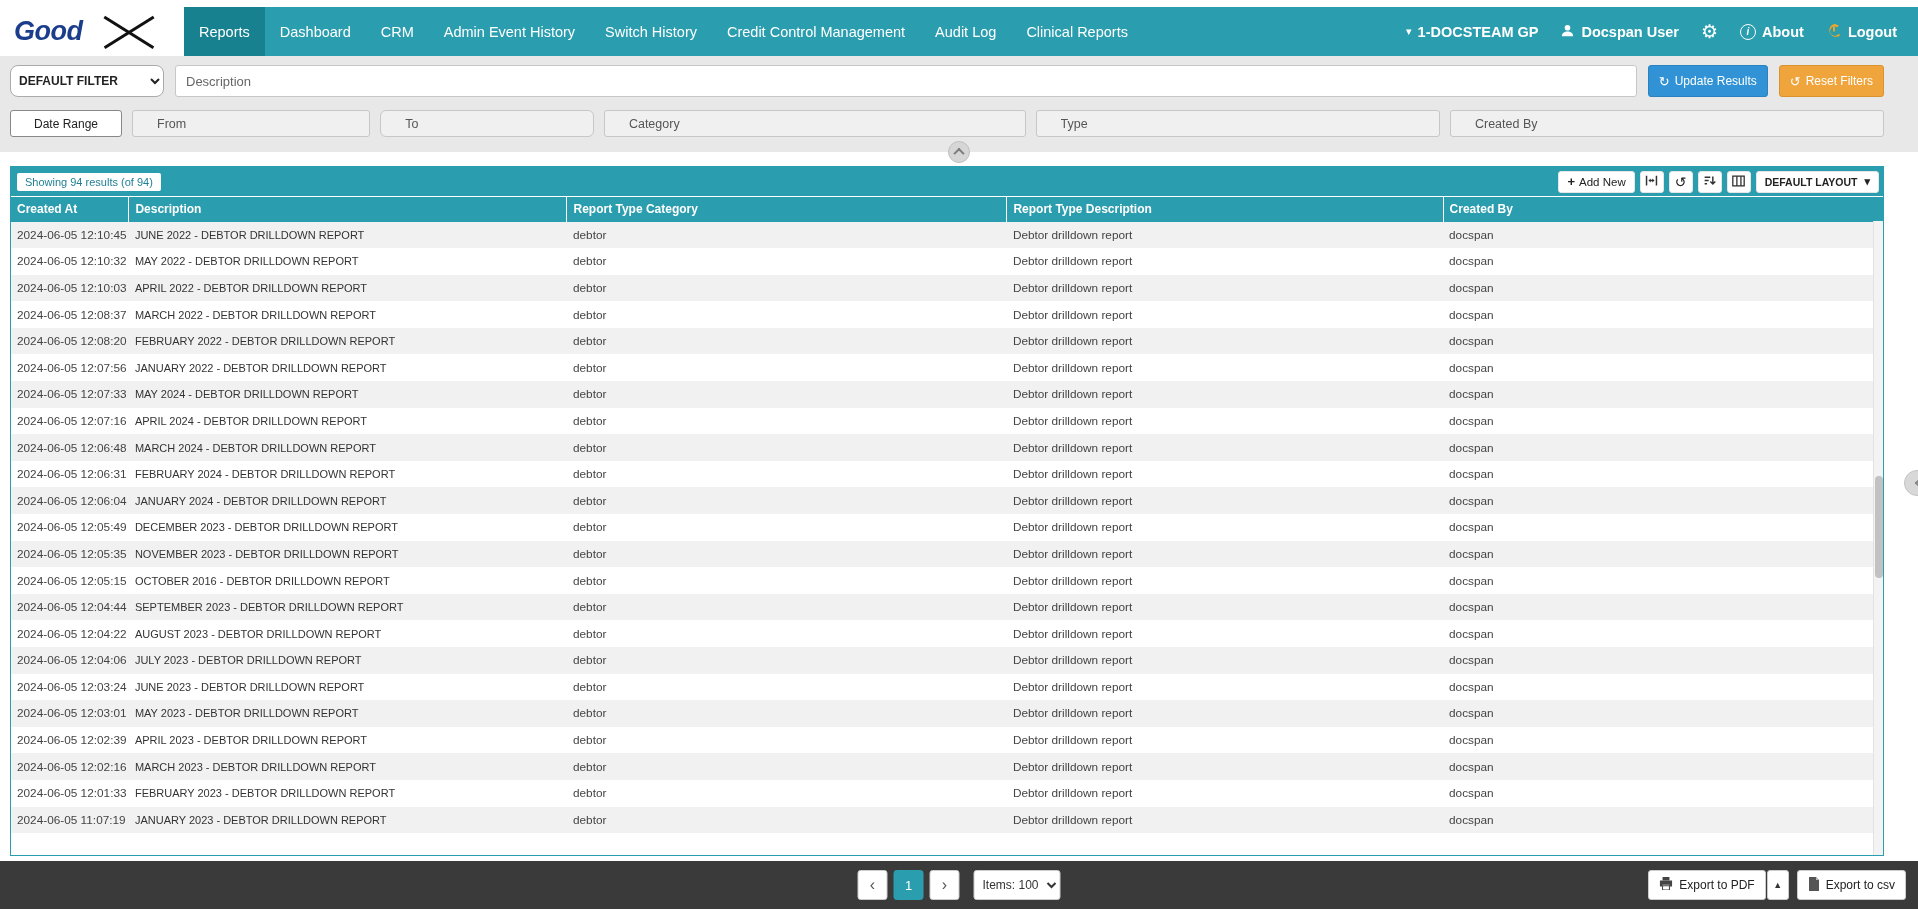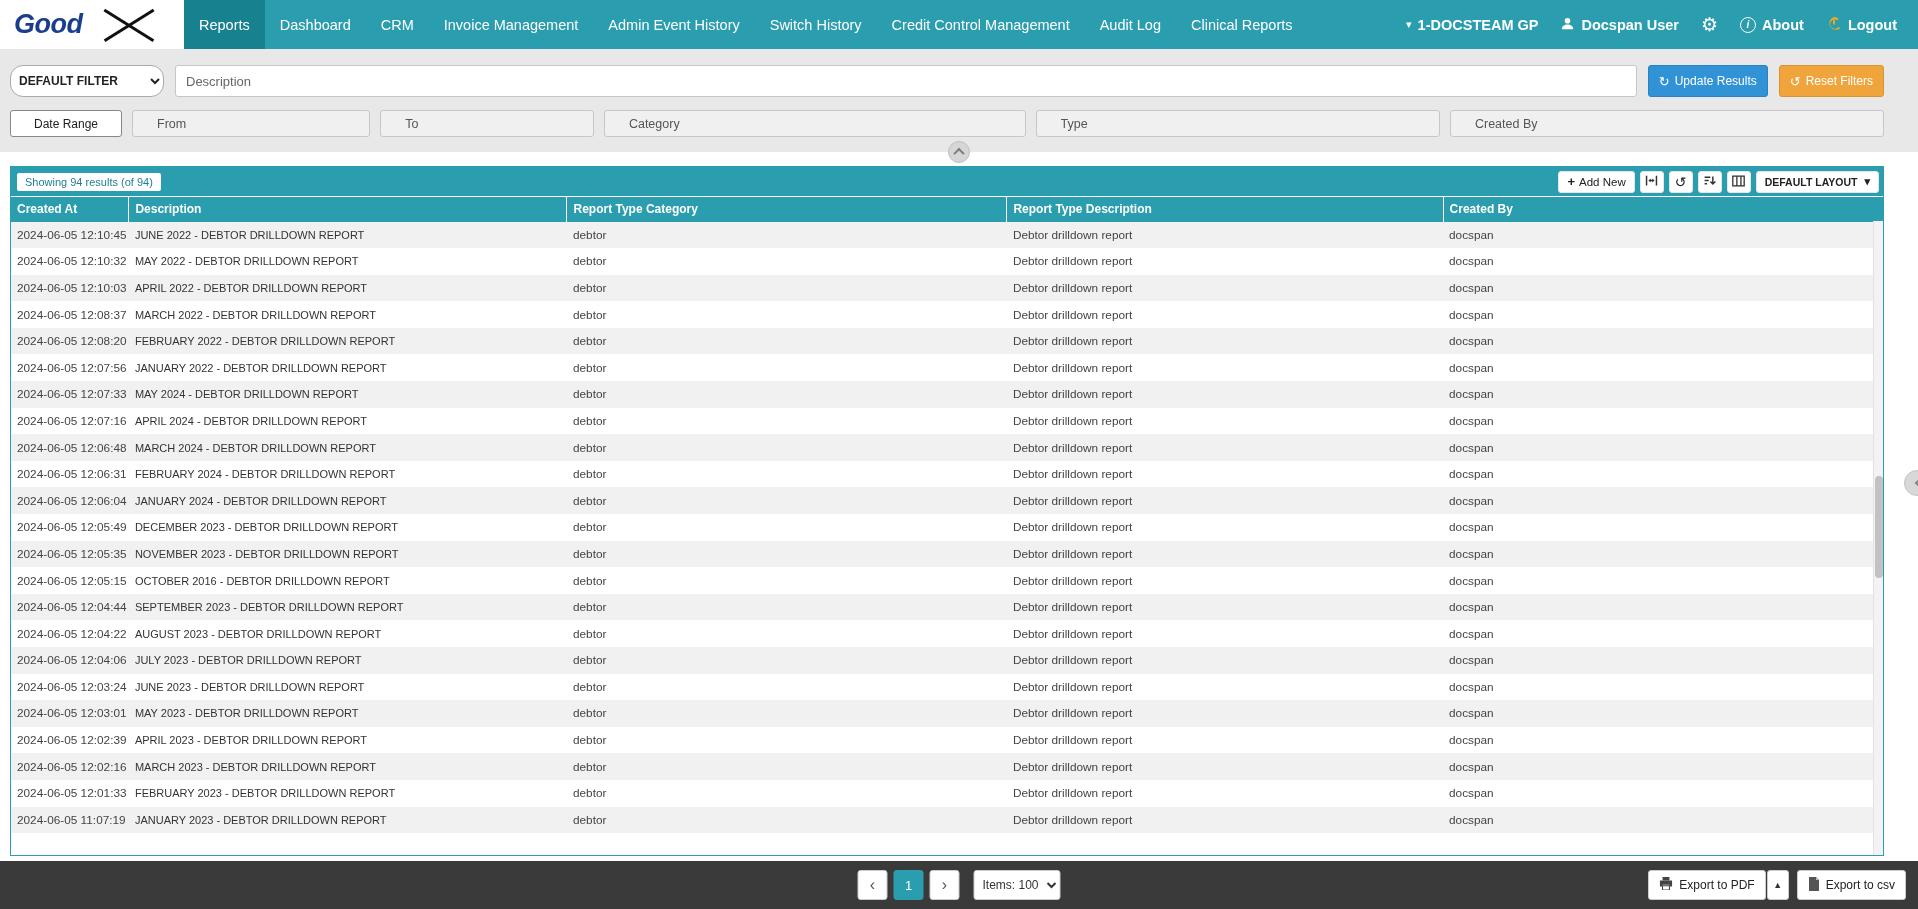--- a/index.html
+++ b/index.html
@@ -1,21 +1,21 @@
 <!DOCTYPE html>
 <html><head>
 <meta charset="utf-8">
 <title>Reports</title>
 <style>
   * { margin:0; padding:0; box-sizing:border-box; }
   html,body { width:1918px; height:909px; overflow:hidden; }
   body { font-family:"Liberation Sans", sans-serif; background:#fff; position:relative; }
 
   
-  .navbar { position:absolute; top:0; left:0; right:0; height:49px; background:#2a9dae; display:flex; align-items:stretch; z-index:20; }
+  .navbar { position:absolute; top:7px; left:0; right:0; height:49px; background:#2a9dae; display:flex; align-items:stretch; z-index:20; }
   .logo-area { width:184px; background:#fff; display:flex; align-items:center; padding-left:14px; position:relative; flex:none; }
   .logo-good { font-size:27px; font-weight:800; font-style:italic; color:#1b3e8c; letter-spacing:-0.5px; }
   .pinwheel-wrap { position:absolute; left:108px; top:4px; width:42px; height:42px; }
   .pinwheel { width:42px; height:42px; border-radius:50%;
     background:conic-gradient(#e53935 0 40deg,#fff 40deg 46deg,#fb8c00 46deg 86deg,#fff 86deg 92deg,#fdd835 92deg 132deg,#fff 132deg 138deg,#43a047 138deg 178deg,#fff 178deg 184deg,#00acc1 184deg 224deg,#fff 224deg 230deg,#1e88e5 230deg 270deg,#fff 270deg 276deg,#8e24aa 276deg 316deg,#fff 316deg 322deg,#d81b60 322deg 358deg,#fff 358deg 360deg); }
   .logo-x1,.logo-x2 { position:absolute; left:-8px; top:20px; width:58px; height:2.5px; background:#111; }
   .logo-x1 { transform:rotate(32deg); }
   .logo-x2 { transform:rotate(-32deg); }
   .nav-items { display:flex; flex:none; }
   .nav-item { display:flex; align-items:center; padding:0 15px; color:#fff; font-size:14.5px; text-decoration:none; white-space:nowrap; cursor:pointer; }
@@ -23,31 +23,31 @@
   .nav-right { margin-left:auto; display:flex; align-items:center; padding-right:10px; }
   .nav-right > div { display:flex; align-items:center; gap:6px; padding:0 11px; color:#fff; font-size:14.5px; cursor:pointer; white-space:nowrap; }
   .bold { font-weight:bold; }
   .caret { font-size:11px; line-height:1; }
   .gear-glyph { font-size:19px; }
   .info-circle { width:16px; height:16px; border:1.5px solid #fff; border-radius:50%; display:flex; align-items:center; justify-content:center; font-size:10px; font-weight:bold; font-style:italic; color:#fff; }
 
   
   .filter-panel { position:absolute; top:49px; left:0; right:0; height:103px; background:#e8e8e8; padding:16px 34px 0 10px; z-index:10; }
   .filter-row1 { display:flex; gap:11px; height:32px; }
-  .preset-select { width:154px; font-weight:bold; font-size:12px; color:#222; border:1px solid #aaa; border-radius:13px; background:#fff; padding:0 4px; }
+  .preset-select { width:154px; font-weight:bold; font-size:12px; color:#222; border:1px solid #aaa; border-radius:8px; background:#fff; padding:0 4px; }
   .description-input { flex:1; border:1px solid #c7c7c7; border-radius:3px; background:#fff; padding:0 10px; font-size:13px; color:#333; }
   .description-input::placeholder { color:#666; }
   .btn-update { background:#3193d5; border:1px solid #2a83c0; color:#fff; border-radius:3px; font-size:12px; padding:0 10px; display:flex; align-items:center; gap:5px; white-space:nowrap; cursor:pointer; }
   .btn-reset { background:#f0a53c; border:1px solid #db9330; color:#fff; border-radius:3px; font-size:12px; padding:0 10px; display:flex; align-items:center; gap:5px; white-space:nowrap; cursor:pointer; }
   .btn-ico { font-size:13px; line-height:1; }
   .filter-row2 { display:flex; gap:10px; height:27px; margin-top:13px; }
   .date-range-btn { background:#fff; border:1px solid #888; border-radius:3px; font-size:12px; color:#222; padding:0 23px; white-space:nowrap; cursor:pointer; }
   .filter-input { border:1px solid #c7c7c7; border-radius:3px; background:#f0f0f0; padding:0 24px; font-size:12.5px; color:#333; }
   .filter-input::placeholder { color:#555; }
-  .fi-from { flex:1.52; } .fi-to { flex:1.32; } .fi-cat { flex:3.0; } .fi-type { flex:2.86; } .fi-cby { flex:3.1; }
+  .fi-from { flex:1.52; } .fi-to { flex:1.32;border-radius:6px; } .fi-cat { flex:3.0; } .fi-type { flex:2.86; } .fi-cby { flex:3.1; }
   .collapse-toggle { position:absolute; left:50%; bottom:-11px; transform:translateX(-50%); width:22px; height:22px; border-radius:50%; background:#d6d6d6; border:1px solid #c0c0c0; display:flex; align-items:center; justify-content:center; cursor:pointer; }
   .chev-up { width:8px; height:8px; border-top:2px solid #7d7d7d; border-left:2px solid #7d7d7d; transform:rotate(45deg) translate(1px,1px); }
 
   
   .grid { position:absolute; top:166px; left:10px; width:1874px; height:690px; border:1px solid #2a9dae; background:#fff; overflow:hidden; }
   .grid-toolbar { height:29px; background:#2a9dae; display:flex; align-items:center; padding:8px 4px; }
   .results-badge { background:#fff; color:#1f7f92; font-size:11px; padding:3px 8px; border-radius:2px; margin-left:2px; white-space:nowrap; }
   .toolbar-right { margin-left:auto; display:flex; align-items:center; gap:5px; }
   .btn-white { background:#fff; border:1px solid #e6e6e6; border-radius:3px; height:22px; font-size:11.5px; color:#222; display:flex; align-items:center; padding:0 8px; gap:4px; cursor:pointer; white-space:nowrap; }
   .btn-icon { width:24px; justify-content:center; padding:0; }
@@ -89,21 +89,20 @@
     <span class="pinwheel-wrap">
       <span class="pinwheel"></span>
       <span class="logo-x1"></span>
       <span class="logo-x2"></span>
     </span>
   </div>
   <nav class="nav-items">
     <a class="nav-item active">Reports</a>
     <a class="nav-item">Dashboard</a>
     <a class="nav-item">CRM</a>
-    <a class="nav-item">Invoice Management</a>
     <a class="nav-item">Admin Event History</a>
     <a class="nav-item">Switch History</a>
     <a class="nav-item">Credit Control Management</a>
     <a class="nav-item">Audit Log</a>
     <a class="nav-item">Clinical Reports</a>
   </nav>
   <div class="nav-right">
     <div>
       <span class="caret">▾</span>
       <span class="bold">1-DOCSTEAM GP</span>

